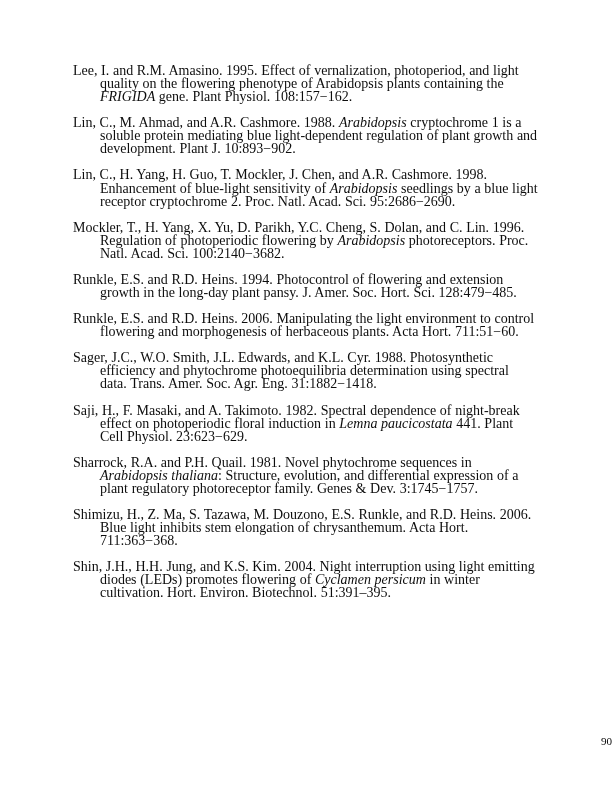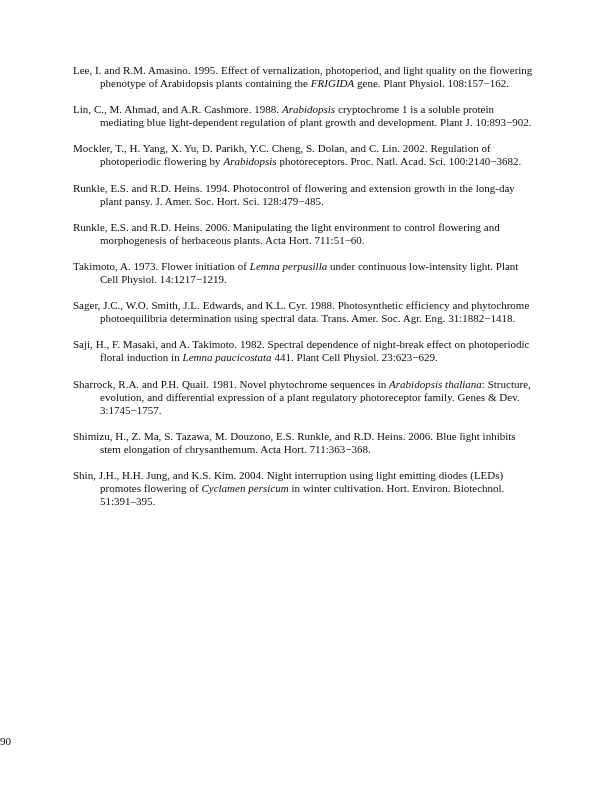--- a/index.html
+++ b/index.html
@@ -16,53 +16,53 @@
     font-family: "Liberation Serif", "DejaVu Serif", serif;
     color: #0d0d0d;
   }
   .reference-list {
     position: absolute;
     left: 73px;
     top: 64px;
     width: 466px;
   }
   .reference-entry {
-    font-size: 11px;
+    font-size: 14px;
     line-height: 13.05px;
     text-align: left;
     padding-left: 27px;
     text-indent: -27px;
     margin: 0 0 13.1px 0;
     word-spacing: 0.01em;
   }
   .reference-entry em {
     font-style: italic;
   }
   .page-number {
     position: absolute;
     left: 0;
     top: 735px;
     width: 612px;
-    text-align: left;
+    text-align: right;
     font-size: 11.1px;
     line-height: 13px;
   }
 </style>
 </head>
 <body>
 
 <div class="page">
 
   <div class="reference-list">
       <p class="reference-entry"><span>Lee, I. and R.M. Amasino. 1995. Effect of vernalization, photoperiod, and light quality on the flowering phenotype of Arabidopsis plants containing the </span><em>FRIGIDA</em><span> gene. Plant Physiol. 108:157−162.</span></p>
       <p class="reference-entry"><span>Lin, C., M. Ahmad, and A.R. Cashmore. 1988. </span><em>Arabidopsis</em><span> cryptochrome 1 is a soluble protein mediating blue light-dependent regulation of plant growth and development. Plant J. 10:893−902.</span></p>
-      <p class="reference-entry"><span>Mockler, T., H. Yang, X. Yu, D. Parikh, Y.C. Cheng, S. Dolan, and C. Lin. 2002. Regulation of photoperiodic flowering by </span><em>Arabidopsis</em><span> photoreceptors. Proc. Natl. Acad. Sci. 100:2140−3682.</span></p>
+      <p class="reference-entry"><span>Lin, C., H. Yang, H. Guo, T. Mockler, J. Chen, and A.R. Cashmore. 1998. Enhancement of blue-light sensitivity of </span><em>Arabidopsis</em><span> seedlings by a blue light receptor cryptochrome 2. Proc. Natl. Acad. Sci. 95:2686−2690.</span></p>
+      <p class="reference-entry"><span>Mockler, T., H. Yang, X. Yu, D. Parikh, Y.C. Cheng, S. Dolan, and C. Lin. 1996. Regulation of photoperiodic flowering by </span><em>Arabidopsis</em><span> photoreceptors. Proc. Natl. Acad. Sci. 100:2140−3682.</span></p>
       <p class="reference-entry"><span>Runkle, E.S. and R.D. Heins. 1994. Photocontrol of flowering and extension growth in the long-day plant pansy. J. Amer. Soc. Hort. Sci. 128:479−485.</span></p>
       <p class="reference-entry"><span>Runkle, E.S. and R.D. Heins. 2006. Manipulating the light environment to control flowering and morphogenesis of herbaceous plants. Acta Hort. 711:51−60.</span></p>
-      <p class="reference-entry"><span>Takimoto, A. 1973. Flower initiation of </span><em>Lemna perpusilla</em><span> under continuous low-intensity light. Plant Cell Physiol. 14:1217−1219.</span></p>
       <p class="reference-entry"><span>Sager, J.C., W.O. Smith, J.L. Edwards, and K.L. Cyr. 1988. Photosynthetic efficiency and phytochrome photoequilibria determination using spectral data. Trans. Amer. Soc. Agr. Eng. 31:1882−1418.</span></p>
       <p class="reference-entry"><span>Saji, H., F. Masaki, and A. Takimoto. 1982. Spectral dependence of night-break effect on photoperiodic floral induction in </span><em>Lemna paucicostata</em><span> 441. Plant Cell Physiol. 23:623−629.</span></p>
       <p class="reference-entry"><span>Sharrock, R.A. and P.H. Quail. 1981. Novel phytochrome sequences in </span><em>Arabidopsis thaliana</em><span>: Structure, evolution, and differential expression of a plant regulatory photoreceptor family. Genes &amp; Dev. 3:1745−1757.</span></p>
       <p class="reference-entry"><span>Shimizu, H., Z. Ma, S. Tazawa, M. Douzono, E.S. Runkle, and R.D. Heins. 2006. Blue light inhibits stem elongation of chrysanthemum. Acta Hort. 711:363−368.</span></p>
       <p class="reference-entry"><span>Shin, J.H., H.H. Jung, and K.S. Kim. 2004. Night interruption using light emitting diodes (LEDs) promotes flowering of </span><em>Cyclamen persicum</em><span> in winter cultivation. Hort. Environ. Biotechnol. 51:391–395.</span></p>
     </div>
 
   <div class="page-number">90</div>
 
 </div>

